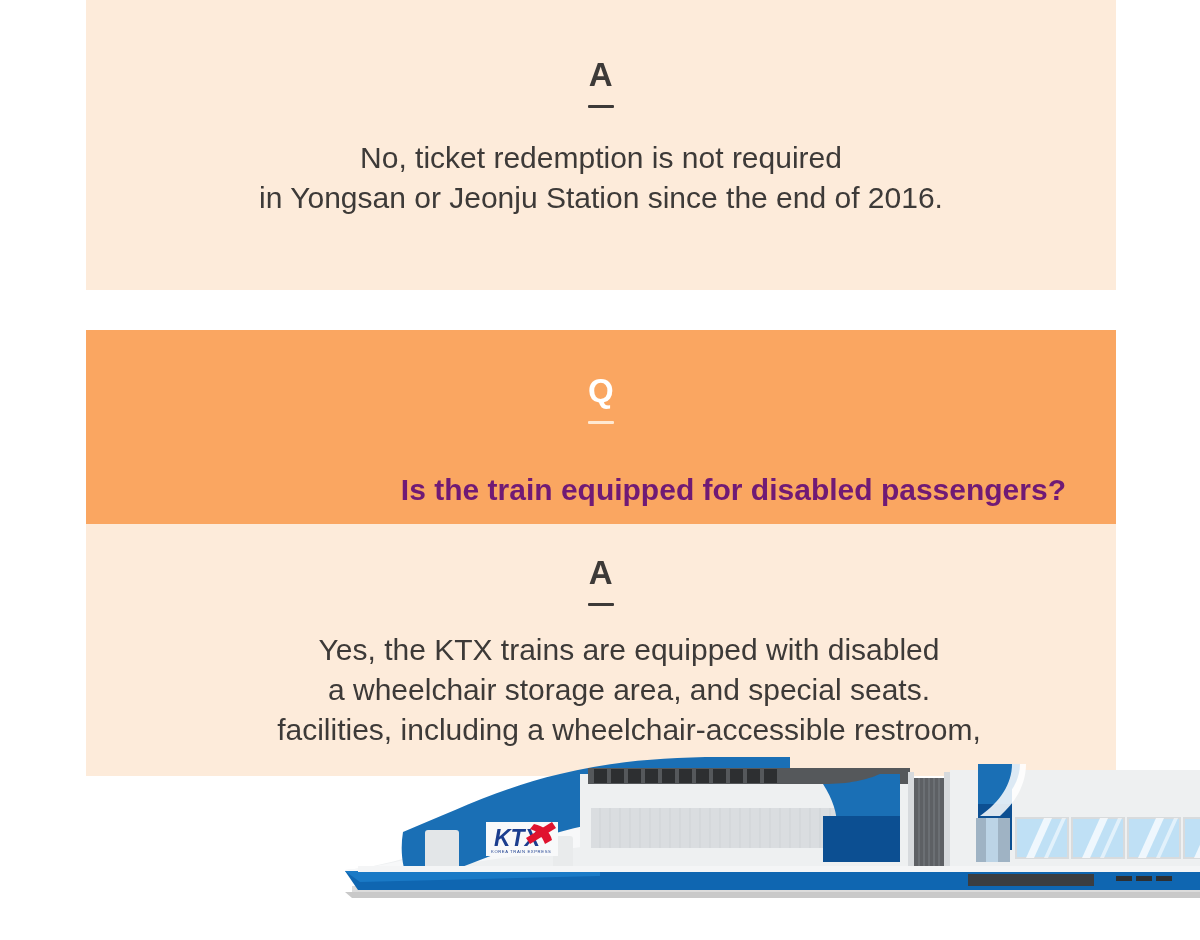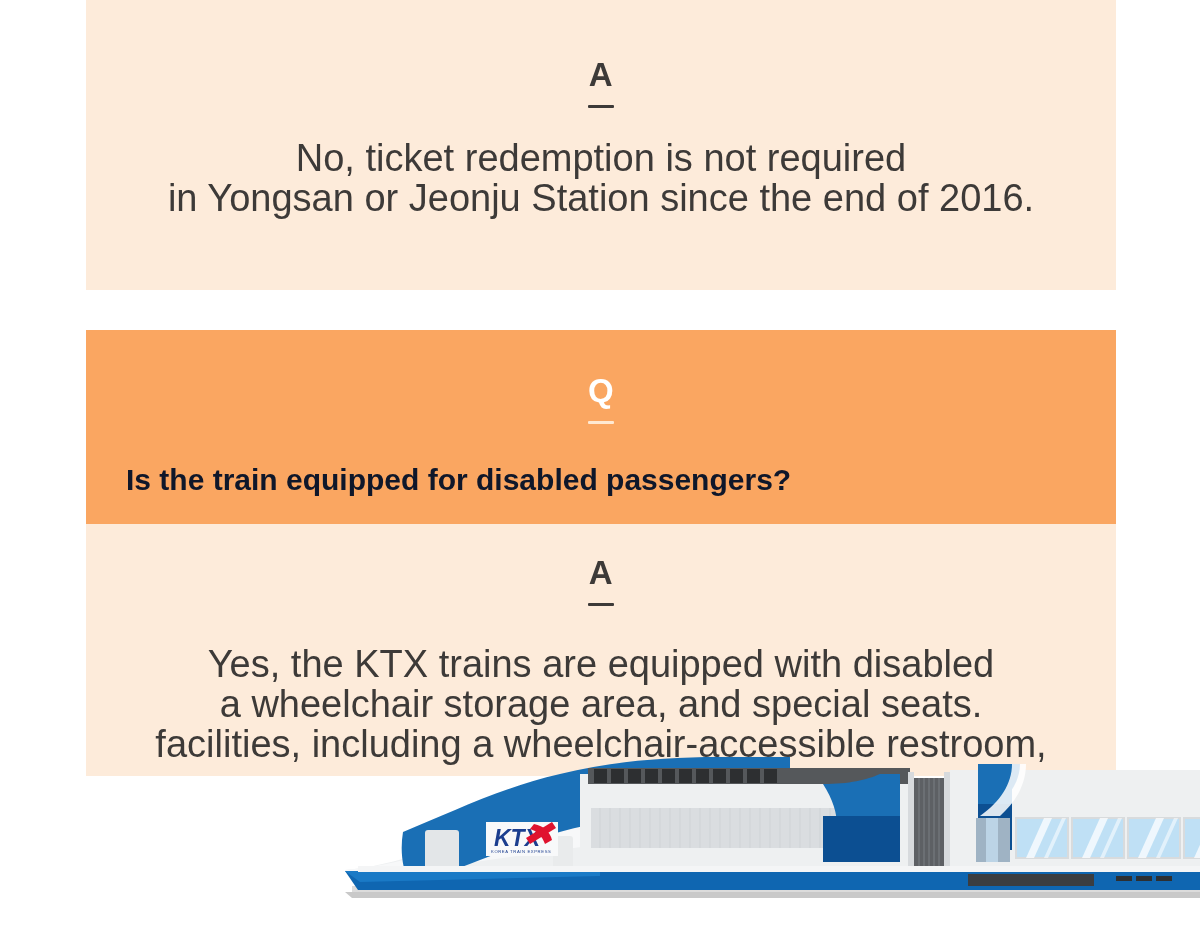--- a/index.html
+++ b/index.html
@@ -70,45 +70,45 @@
     height: 3px;
     margin: 14px auto 0 auto;
     border-radius: 1px;
   }
   .marker-rule.dark { background: #3d3a38; }
   .marker-rule.light { background: #ffe9d2; }
 
   .body-text {
     text-align: center;
     color: #3d3a38;
-    font-size: 38px;
+    font-size: 30px;
     line-height: 40px;
     margin: 0;
     padding: 0 40px;
   }
   .body-text .ln { display: block; }
 
   .question-text {
-    text-align: left;
-    color: #0f172a;
+    text-align: right;
+    color: #701a75;
     font-size: 30px;
     font-weight: bold;
     line-height: 40px;
-    margin: 0;
+    margin: 10px;
     padding: 0 40px;
   }
 
   .a-top-marker { position: absolute; left: 0; top: 58px; width: 100%; }
   .a-top-body   { position: absolute; left: 0; top: 138px; width: 100%; }
 
   .q-marker { position: absolute; left: 0; top: 44px; width: 100%; }
   .q-body   { position: absolute; left: 0; top: 130px; width: 100%; }
 
   .a-bot-marker { position: absolute; left: 0; top: 32px; width: 100%; }
-  .a-bot-body   { position: absolute; left: 0; top: 120px; width: 100%; }
+  .a-bot-body   { position: absolute; left: 0; top: 106px; width: 100%; padding-left: 28px; }
 
   
   .train-wrap {
     position: absolute;
     left: 0;
     top: 740px;
     width: 1200px;
     height: 200px;
   }
   .train-wrap svg { display: block; }

